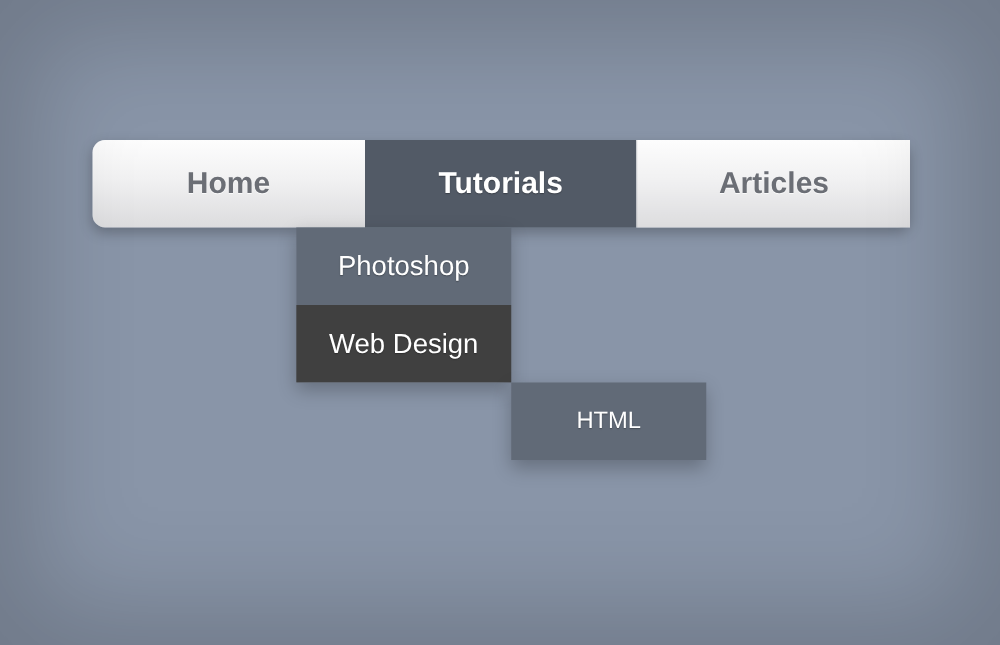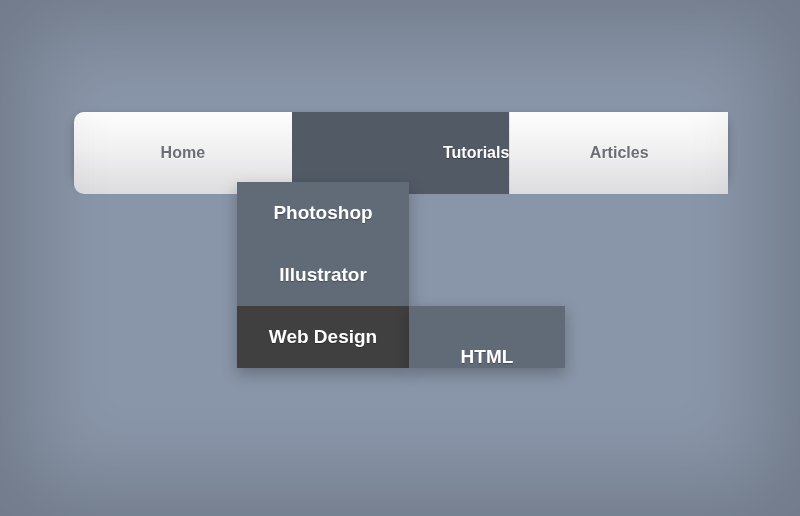--- a/index.html
+++ b/index.html
@@ -33,91 +33,90 @@
       top: 112px;
       left: 74px;
       width: 654px;
       height: 70px;
       display: flex;
       border-radius: 10px;
       box-shadow: 0 4px 10px rgba(0,0,0,0.25), 0 1px 0 rgba(255,255,255,0.4) inset;
     }
     .nav-item {
       flex: 1;
-      height: 82px;
+      height: 70px;
       display: flex;
       align-items: center;
       justify-content: center;
-      font-size: 16px;
+      font-size: 24px;
       font-weight: 600;
       position: relative;
     }
     .nav-item.light {
       background: linear-gradient(to bottom, #fdfdfd 0%, #f1f1f2 45%, #dcdcde 100%);
       color: #6b6e75;
       text-shadow: 0 1px 0 rgba(255,255,255,0.8);
     }
     .nav-item.light.first {
       border-top-left-radius: 10px;
       border-bottom-left-radius: 10px;
     }
     .nav-item.light.last {
       border-top-right-radius: 10px;
       border-bottom-right-radius: 10px;
     }
     .nav-item.dark {
       background: #525a66;
       color: #ffffff;
       text-shadow: 0 1px 1px rgba(0,0,0,0.3);
-      justify-content: flex-end;
     }
     .nav-item + .nav-item.light {
       border-left: 1px solid rgba(0,0,0,0.08);
       text-align: center;
     }
     .dropdown {
       position: absolute;
       left: 237px;
       top: 182px;
       width: 172px;
       box-shadow: 0 6px 14px rgba(0,0,0,0.25);
     }
     .dropdown-item {
       height: 62px;
       display: flex;
       align-items: center;
       justify-content: center;
       color: #ffffff;
-      font-size: 19px;
-      font-weight: 700;
+      font-size: 22px;
+      font-weight: 400;
       text-shadow: 0 1px 1px rgba(0,0,0,0.3);
     }
     .dropdown-item.normal {
       background: #616a77;
     }
     .dropdown-item.active {
       background: #404040;
       align-items: center;
     }
     .submenu {
       position: absolute;
       left: 409px;
       top: 306px;
       width: 156px;
       background: #616a77;
       box-shadow: 0 6px 14px rgba(0,0,0,0.25);
     }
     .submenu-item {
       height: 62px;
       display: flex;
-      align-items: flex-end;
+      align-items: center;
       justify-content: center;
       color: #ffffff;
       font-size: 19px;
-      font-weight: 700;
+      font-weight: 400;
       text-shadow: 0 1px 1px rgba(0,0,0,0.3);
     }
   </style>
 </head>
 <body>
 
 <div class="frame">
 
   <div class="nav">
     <div class="nav-item light first">
@@ -128,23 +127,20 @@
     </div>
     <div class="nav-item light">
       <span>Articles</span>
     </div>
   </div>
 
   <div class="dropdown">
     <div class="dropdown-item normal">
       <span>Photoshop</span>
     </div>
-    <div class="dropdown-item normal">
-      <span>Illustrator</span>
-    </div>
     <div class="dropdown-item active">
       <span>Web Design</span>
     </div>
   </div>
 
   <div class="submenu">
     <div class="submenu-item">
       <span>HTML</span>
     </div>
   </div>

